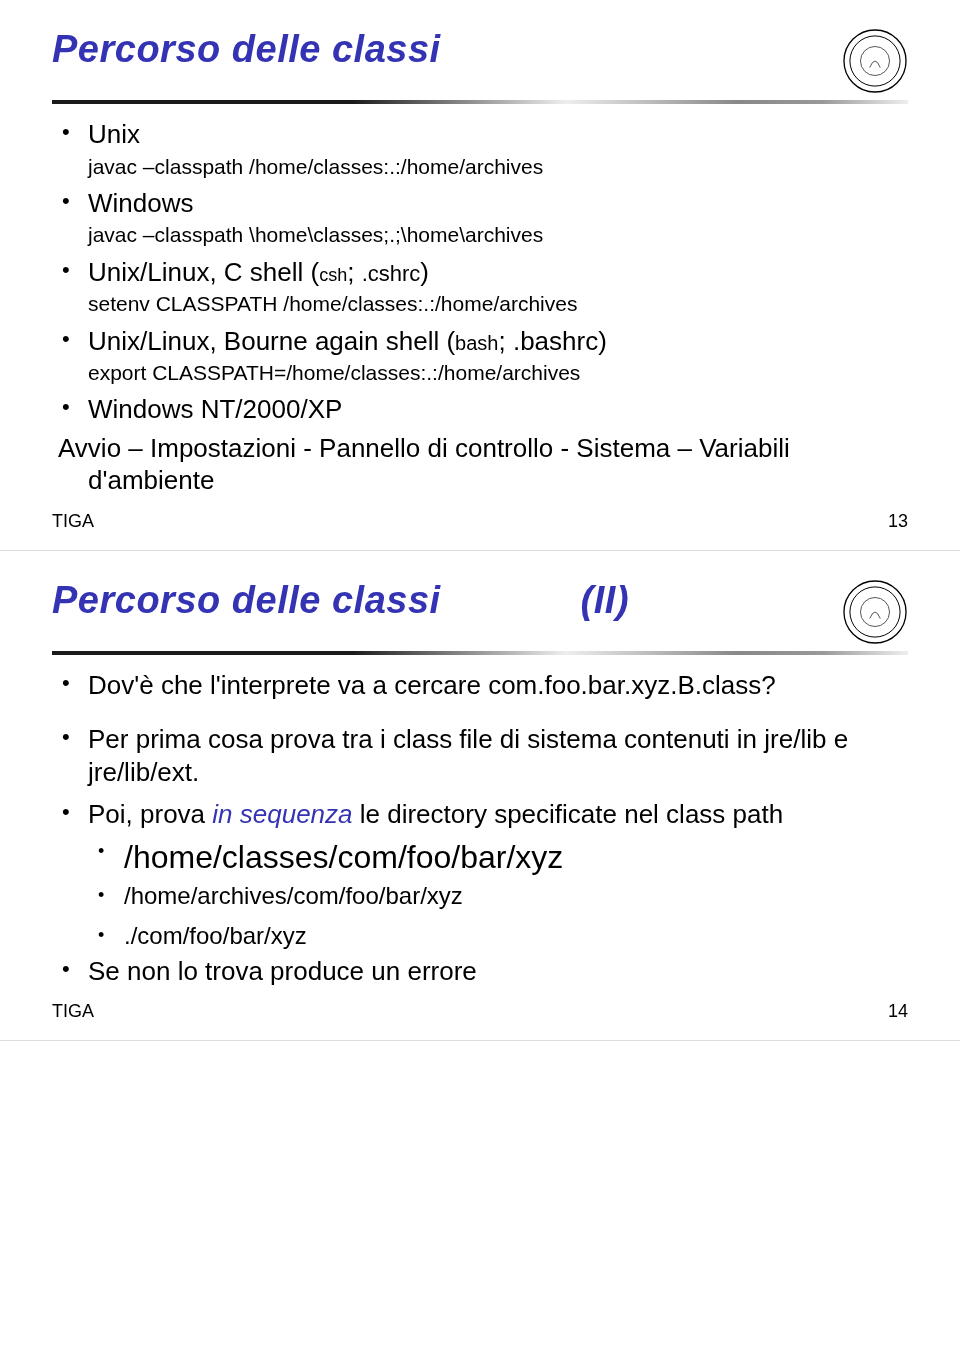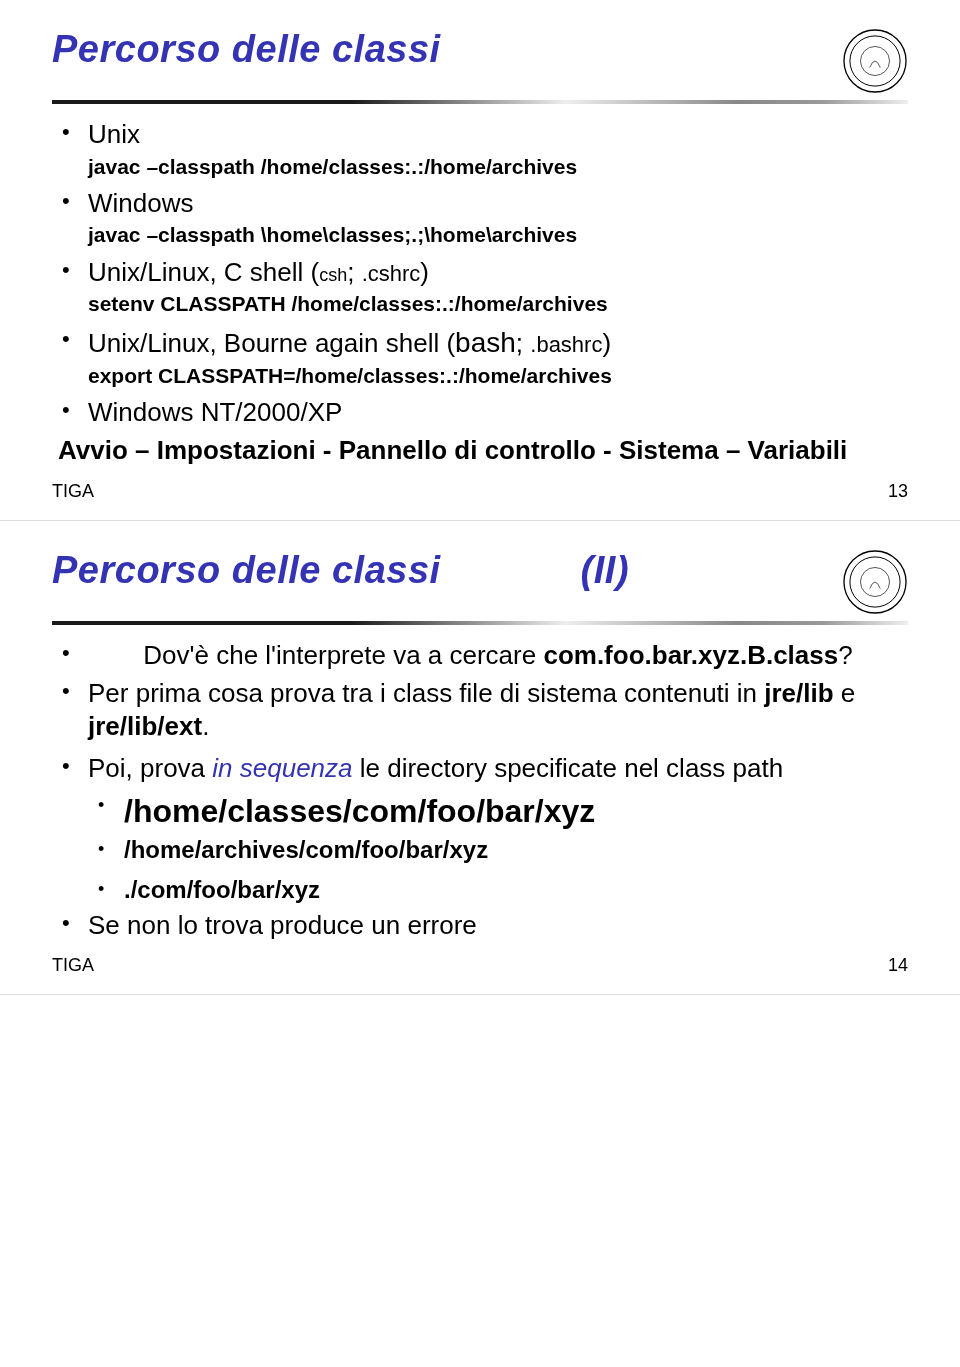--- a/index.html
+++ b/index.html
@@ -80,21 +80,21 @@
     font-size: 26px;
     line-height: 1.25;
   }
   .t-sub {
     font-size: 21px;
     line-height: 1.35;
     display: block;
     margin-top: 2px;
   }
   .t-bold {
-    font-weight: bold;
+    font-weight: normal;
   }
   .t-sans-small {
     font-family: Arial, Helvetica, sans-serif;
   }
   .t-blue-italic {
     color: #3333B3;
     font-style: italic;
   }
   .continuation {
     padding-left: 36px;
@@ -136,28 +136,29 @@
         </li>
         <li class="top">
           <span class="t-main">Windows</span>
           <span class="t-sub t-bold t-sans-small">javac –classpath \home\classes;.;\home\archives</span>
         </li>
         <li class="top">
           <span class="t-main"><span>Unix/Linux, C shell (</span><span style="font-size:18px">csh</span><span>; </span><span style="font-size:22px">.cshrc</span><span>)</span></span>
           <span class="t-sub t-bold t-sans-small">setenv CLASSPATH /home/classes:.:/home/archives</span>
         </li>
         <li class="top">
-          <span class="t-main"><span>Unix/Linux, Bourne again shell (</span><span style="font-size:28px">bash</span><span>; </span><span style="font-size:22px">.bashrc</span><span>)</span></span>
+          <span class="t-main"><span>Unix/Linux, Bourne again shell (</span><span style="font-size:20px">bash</span><span>; </span><span style="font-size:26px">.bashrc</span><span>)</span></span>
           <span class="t-sub t-bold t-sans-small">export CLASSPATH=/home/classes:.:/home/archives</span>
         </li>
         <li class="top">
           <span class="t-main">Windows NT/2000/XP</span>
         </li>
       </ul>
-      <div class="t-main" style="padding-left:6px;font-weight:bold;">Avvio – Impostazioni - Pannello di controllo - Sistema – Variabili</div>
+      <div class="t-main" style="padding-left:6px;">Avvio – Impostazioni - Pannello di controllo - Sistema – Variabili</div>
+      <div class="continuation">d'ambiente</div>
     </div>
 
     <div class="footer">
       <span>TIGA</span>
       <span>13</span>
     </div>
   </div>
 
   <div class="slide">
     <div class="title-row">
@@ -168,21 +169,21 @@
         <circle cx="50" cy="50" r="47" fill="none" stroke="#000" stroke-width="2"></circle>
         <circle cx="50" cy="50" r="38" fill="none" stroke="#000" stroke-width="1.5"></circle>
         <circle cx="50" cy="50" r="22" fill="none" stroke="#000" stroke-width="1"></circle>
         <path d="M42 60 Q50 40 58 60" fill="none" stroke="#000" stroke-width="1"></path>
       </svg>
     </div>
     <div class="hr-grad"></div>
 
     <div class="content">
       <ul>
-        <li class="top" style="margin-bottom:6px;text-align:center;">
+        <li class="top" style="margin-bottom:22px;">
           <span class="t-main"><span>Dov'è che l'interprete va a cercare </span><span class="t-bold">com.foo.bar.xyz.B.class</span><span>?</span></span>
         </li>
         <li class="top" style="margin-bottom:10px;">
           <span class="t-main"><span>Per prima cosa prova tra i class file di sistema contenuti in </span><span class="t-bold">jre/lib</span><span> e </span><span class="t-bold">jre/lib/ext</span><span>.</span></span>
         </li>
         <li class="top" style="">
           <span class="t-main"><span>Poi, prova </span><span class="t-blue-italic">in sequenza</span><span> le directory specificate nel class path</span></span>
         </li>
         <li class="nest">
           <span class="t-main t-bold" style="font-size:32px">/home/classes/com/foo/bar/xyz</span>

